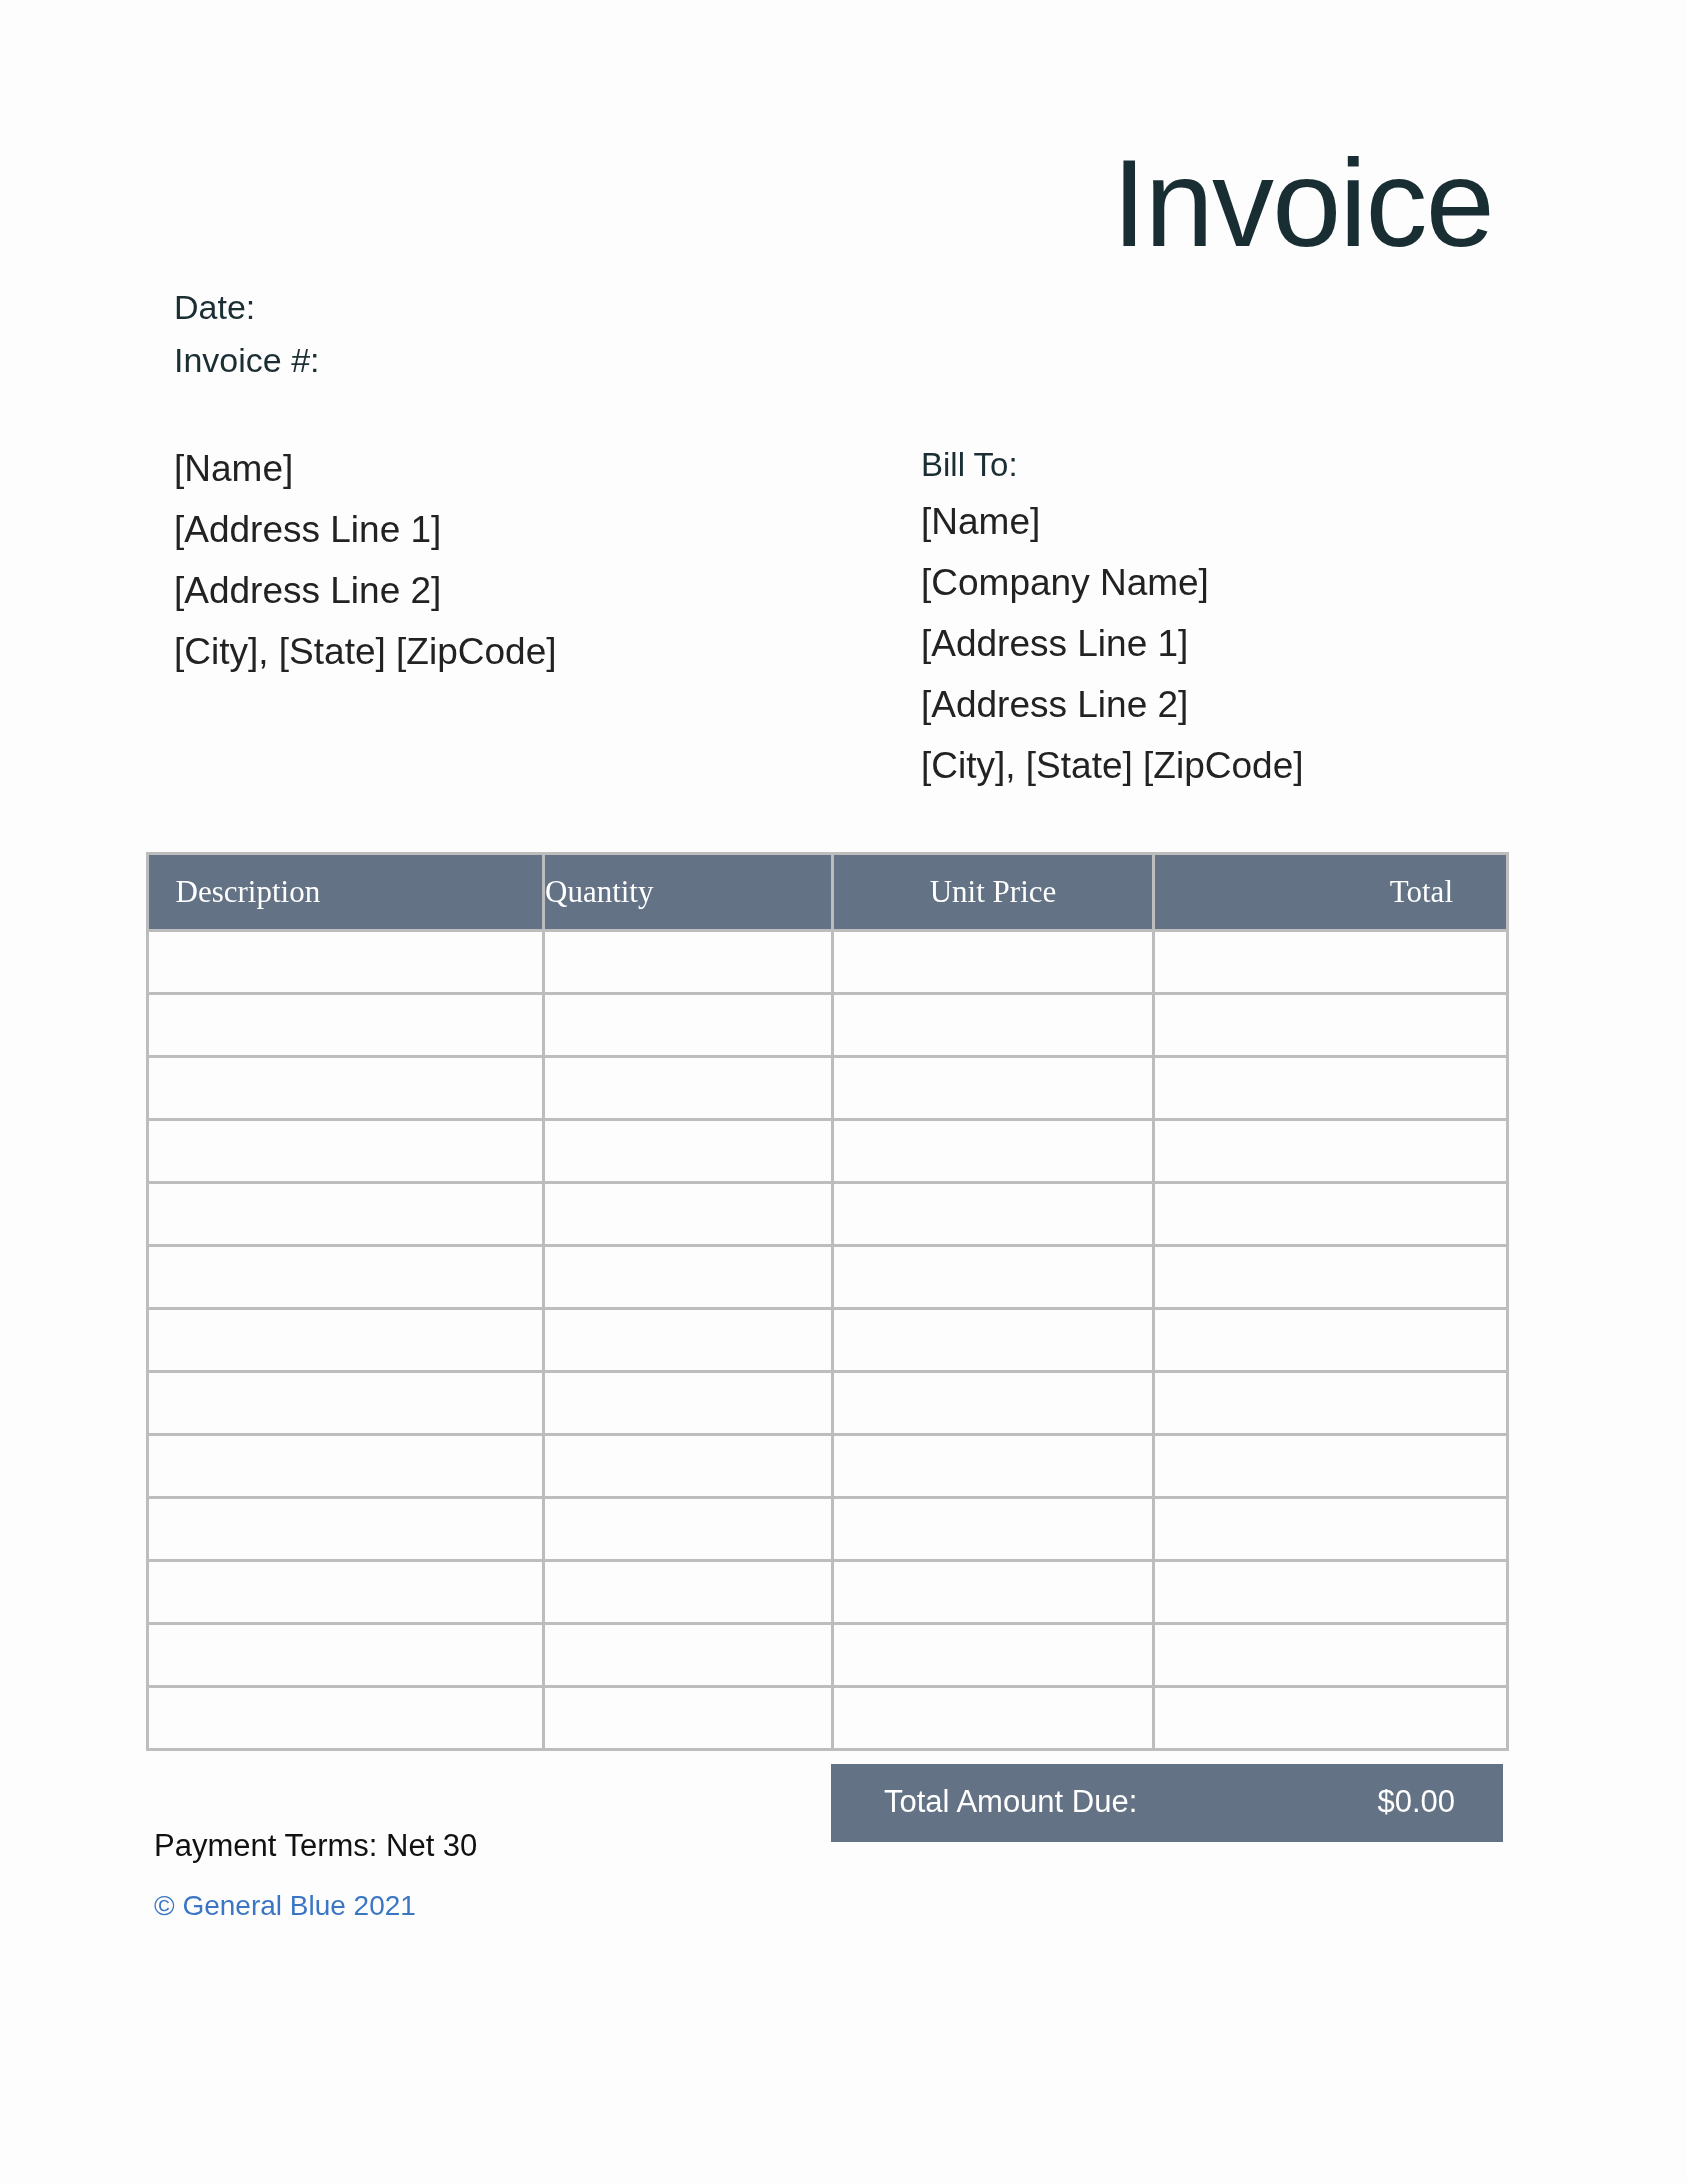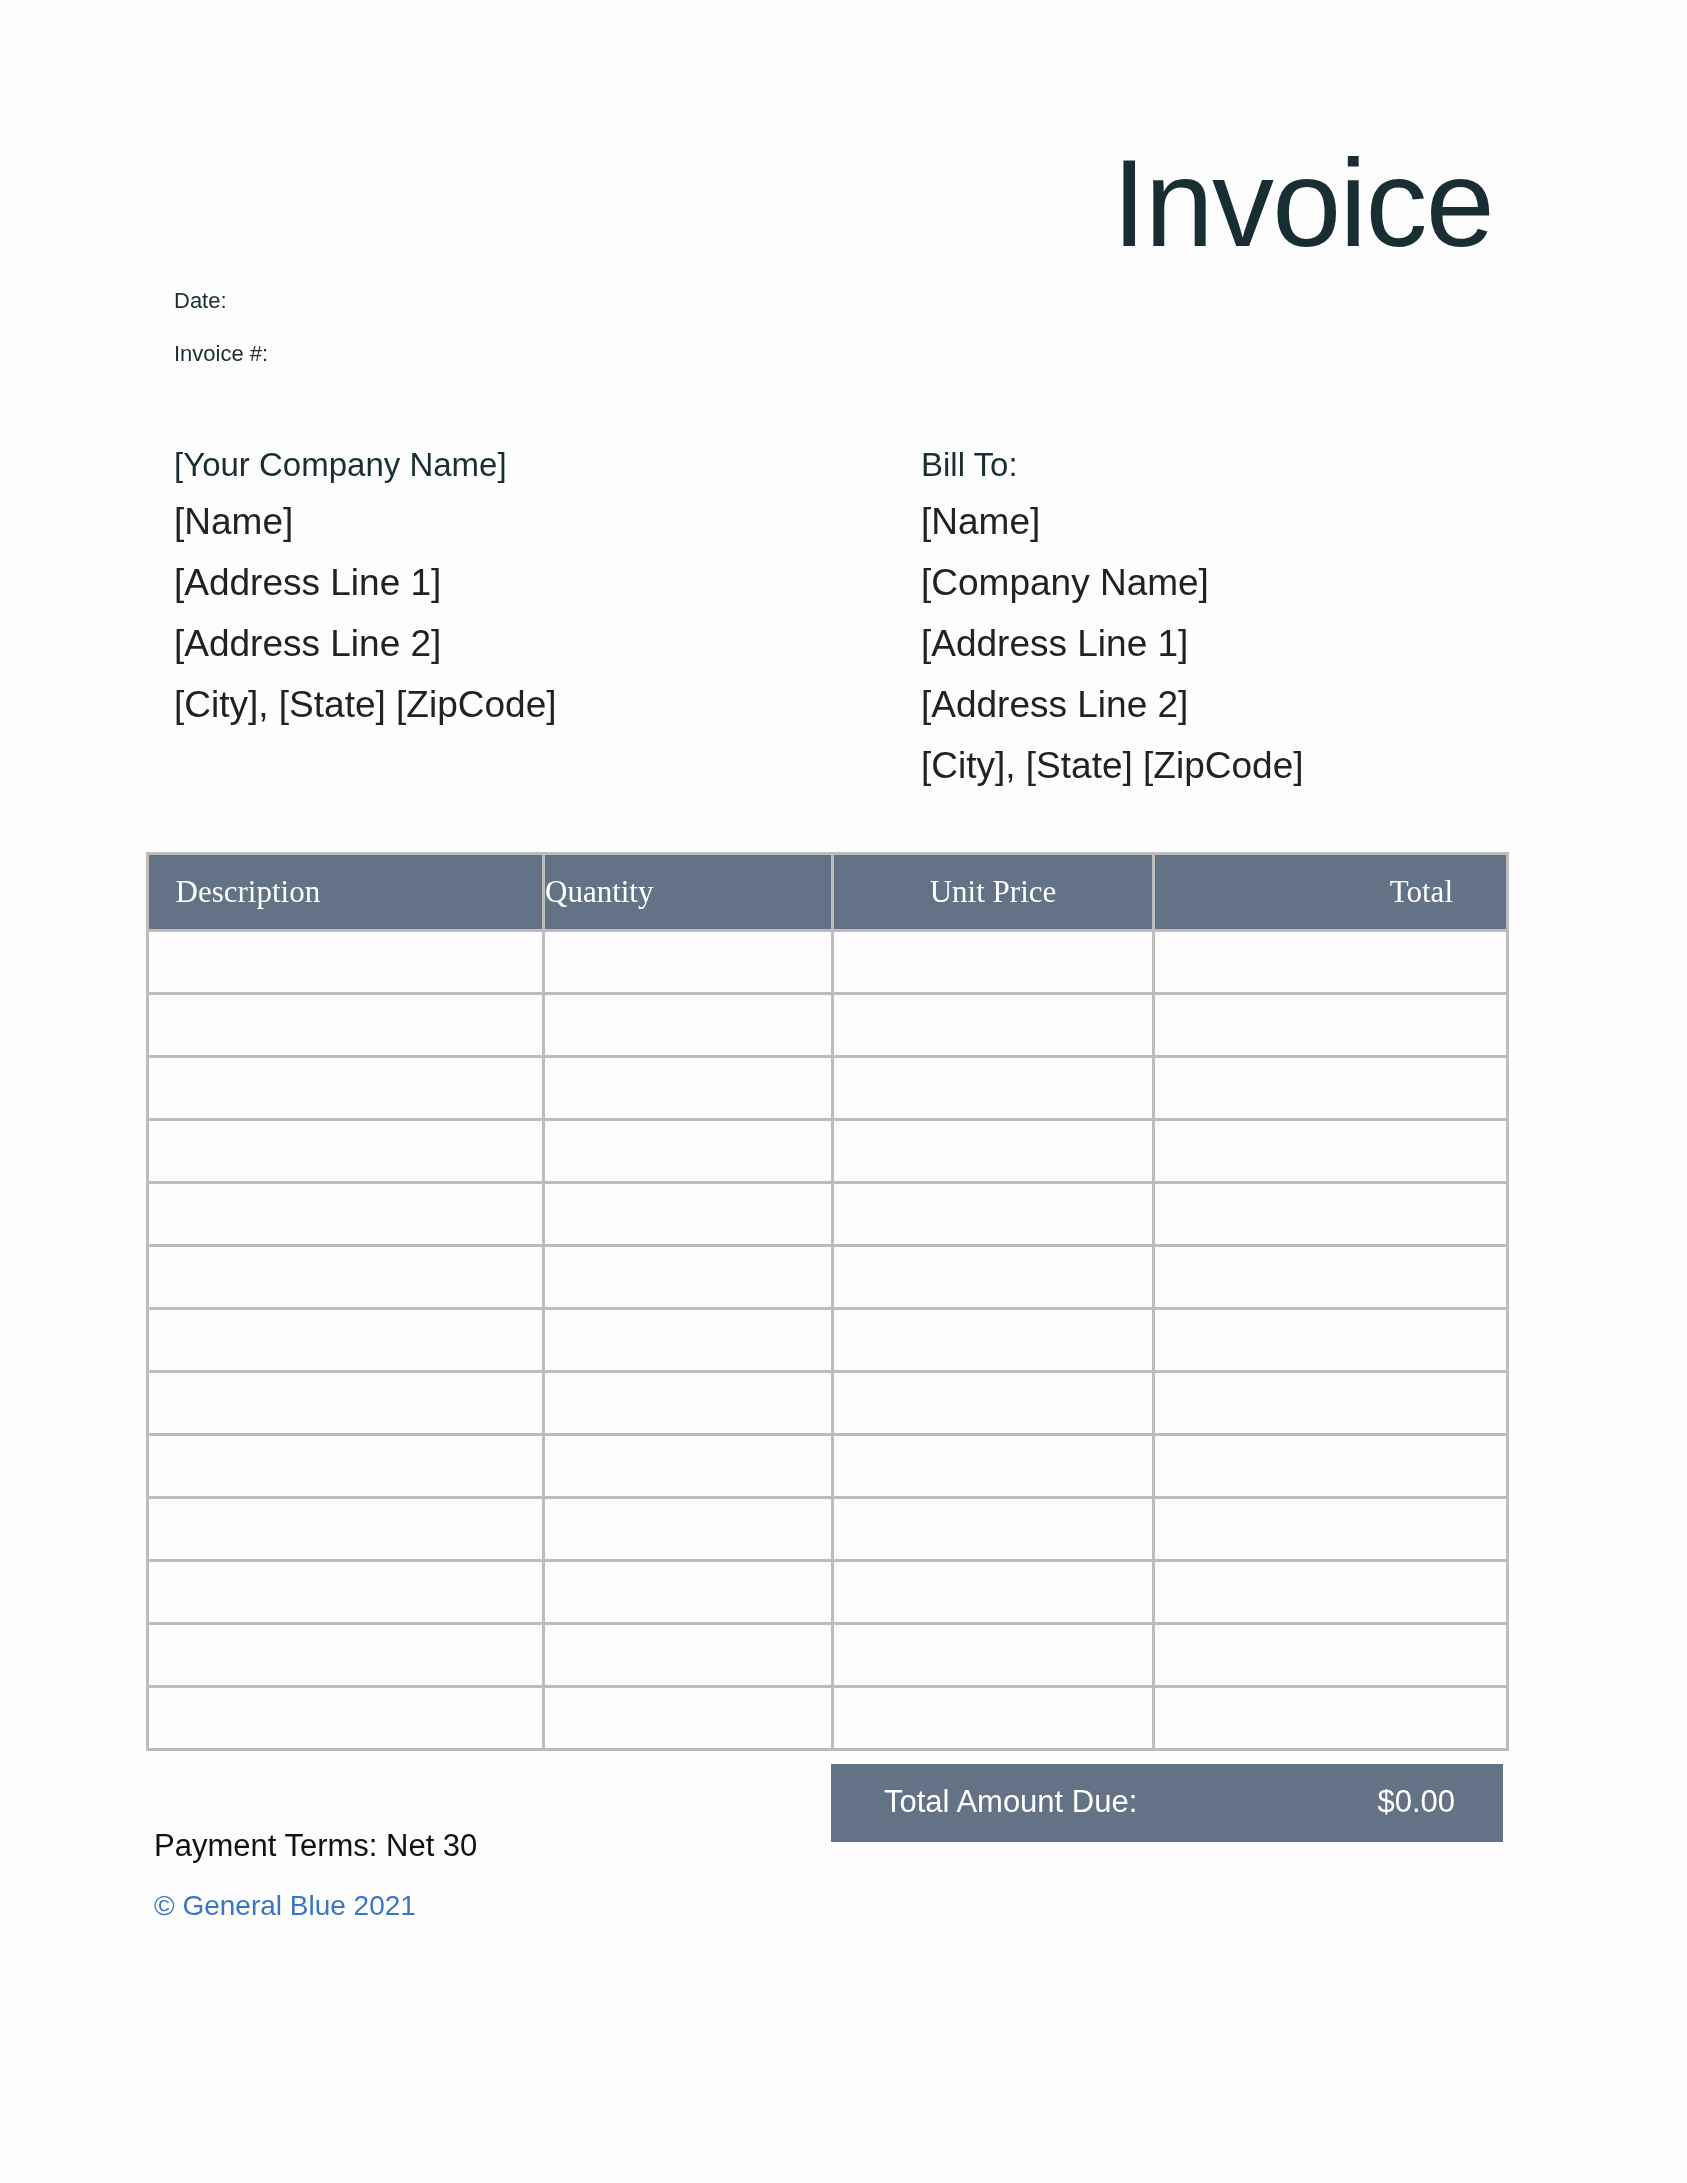--- a/index.html
+++ b/index.html
@@ -11,21 +11,21 @@
     color: #1a2e33;
     overflow: hidden;
   }
   .title {
     position: absolute; left: 1112px; top: 141px;
     font-size: 124px; line-height: 1; color: #182e33;
     letter-spacing: -1.7px;
   }
   .meta-label {
     position: absolute; left: 174px;
-    font-size: 22px; color: #1a2e33;
+    font-size: 34px; color: #1a2e33;
   }
   .block { position: absolute; top: 438px; }
   .block .heading { font-size: 33px; color: #1a2e33; height: 53px; line-height: 53px; }
   .block .line { font-size: 37px; color: #222; height: 61px; line-height: 61px; }
   #from-block { left: 174px; }
   #to-block { left: 921px; }
 
   .items-table {
     position: absolute; left: 146px; top: 852px;
     width: 1360px;
@@ -67,21 +67,20 @@
 </style>
 </head>
 <body>
 
 <div class="title">Invoice</div>
 
 <div class="meta-label" style="top:288px;">Date:</div>
 <div class="meta-label" style="top:341px;">Invoice #:</div>
 
 <div class="block" id="from-block">
-  <div class="heading">[Your Company Name]</div>
   <div class="line">[Name]</div>
   <div class="line">[Address Line 1]</div>
   <div class="line">[Address Line 2]</div>
   <div class="line">[City], [State] [ZipCode]</div>
 </div>
 
 <div class="block" id="to-block">
   <div class="heading">Bill To:</div>
   <div class="line">[Name]</div>
   <div class="line">[Company Name]</div>

